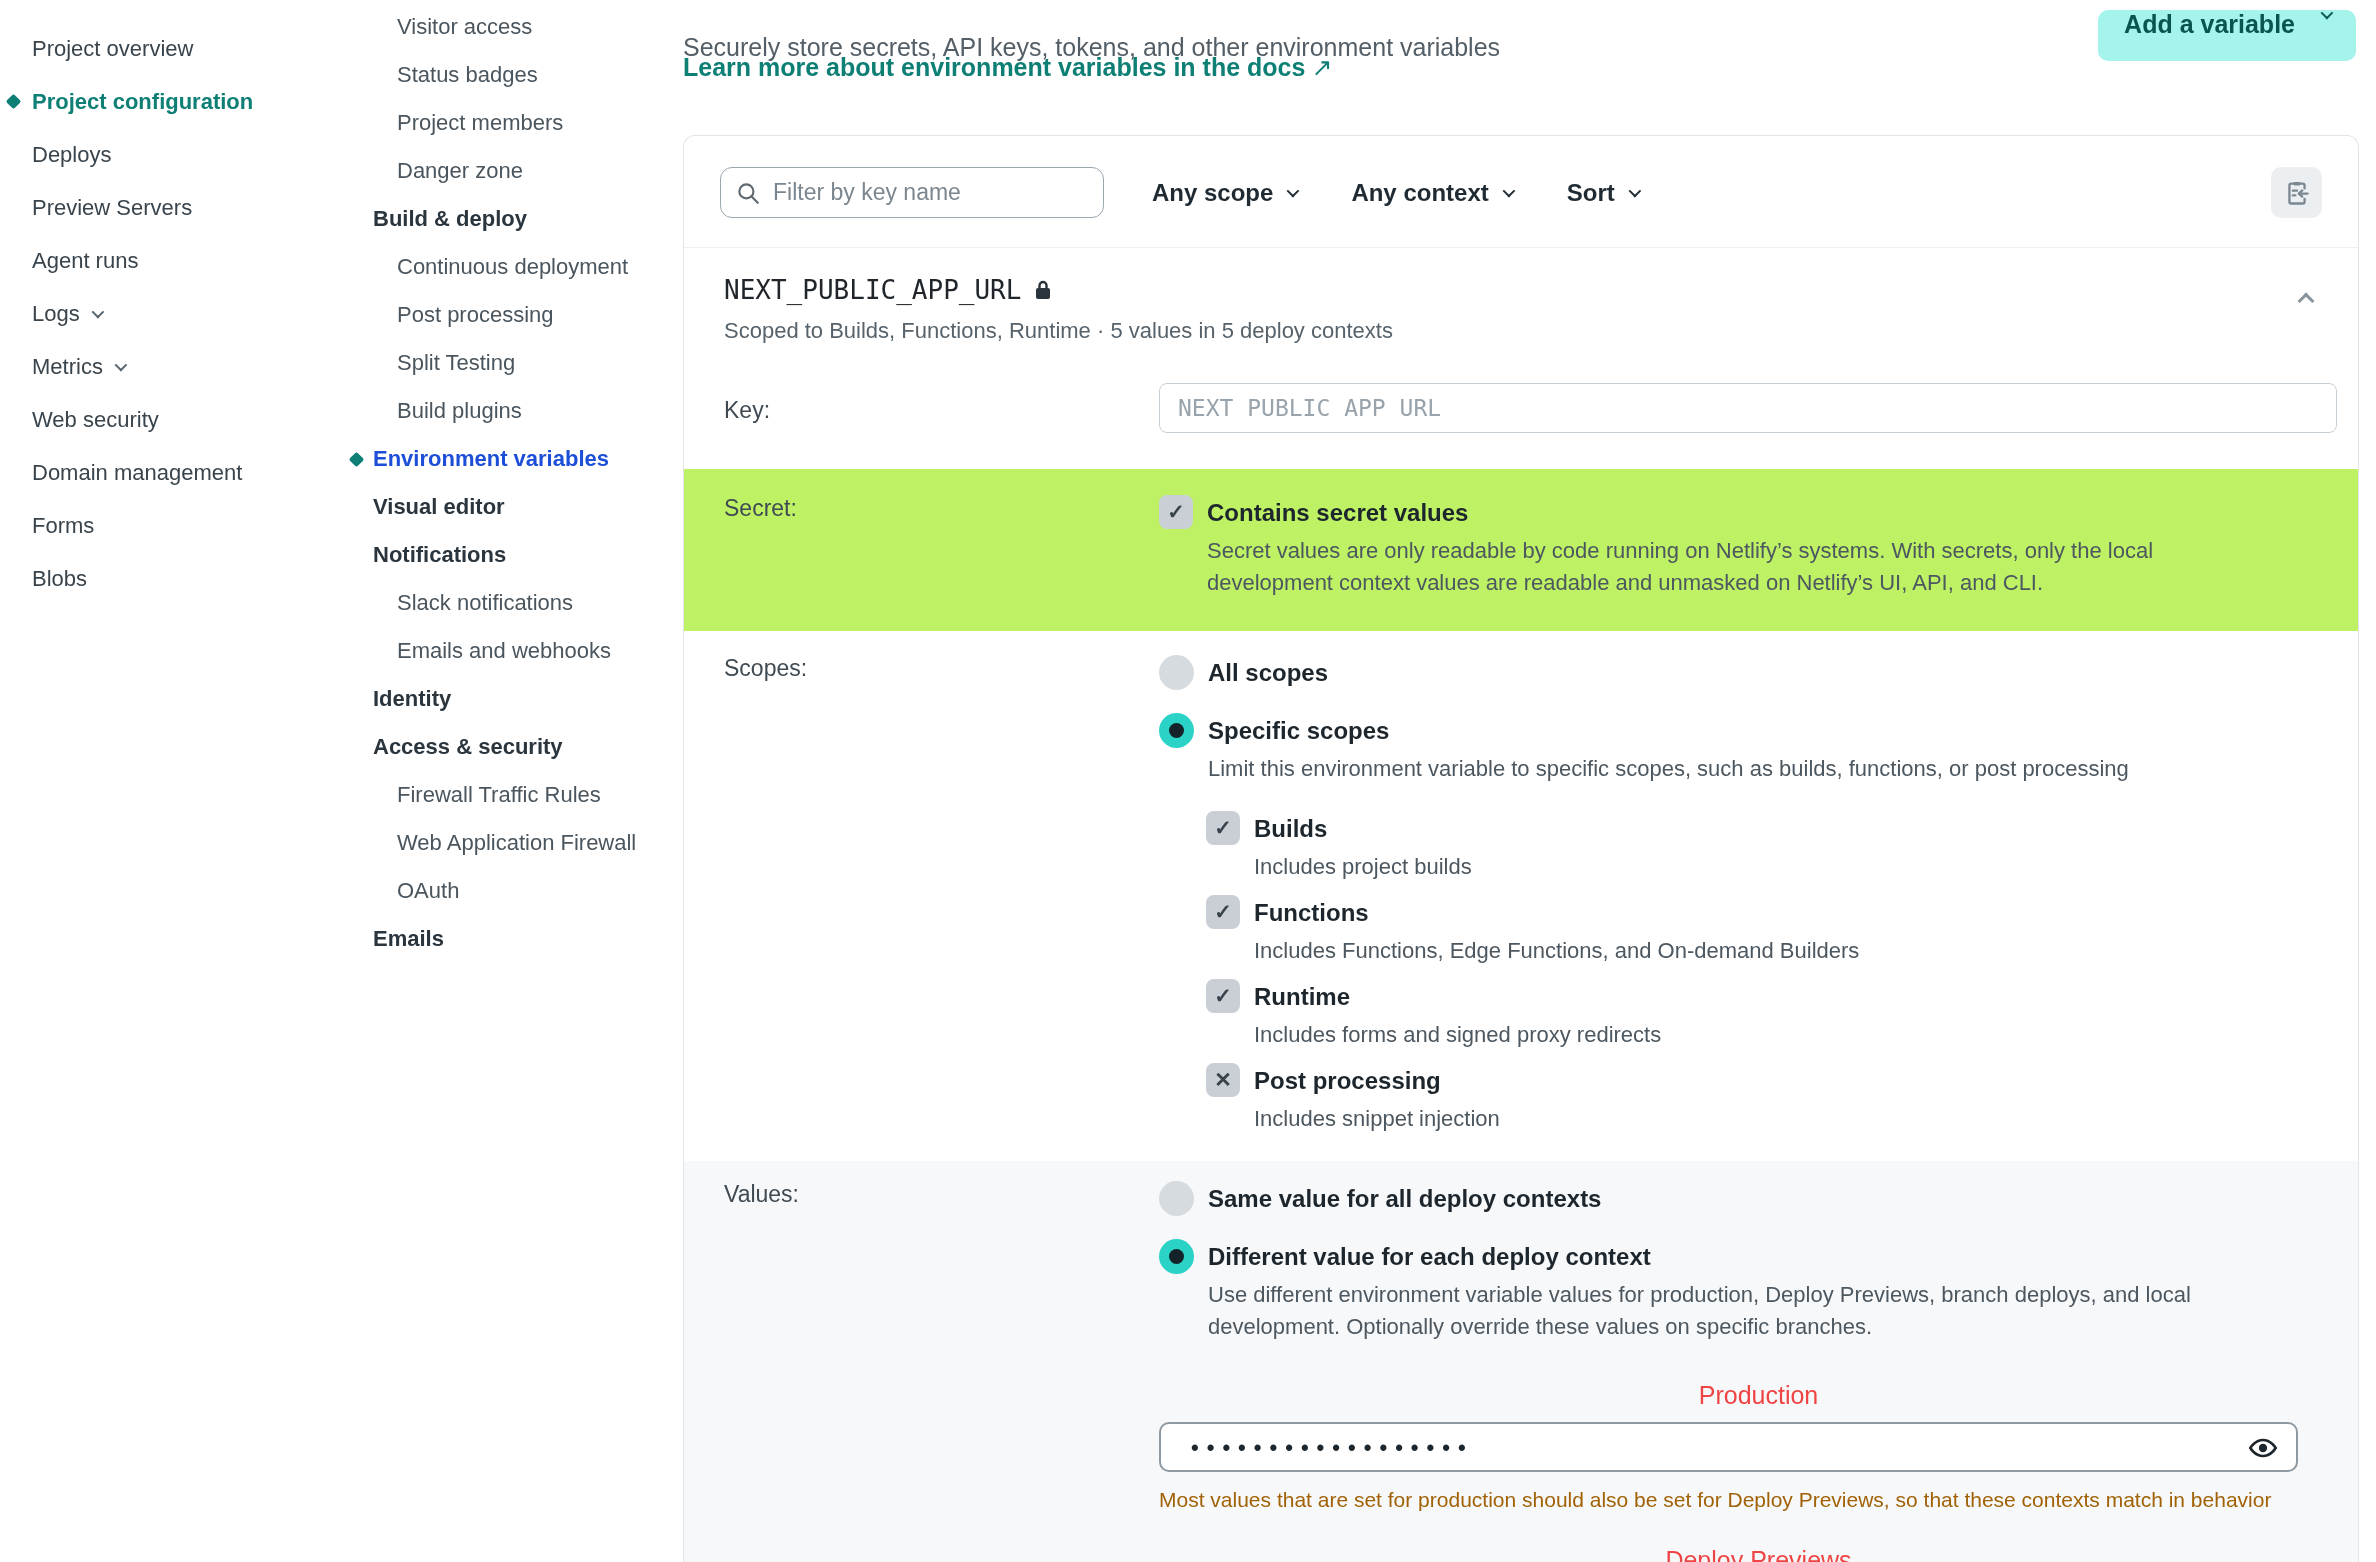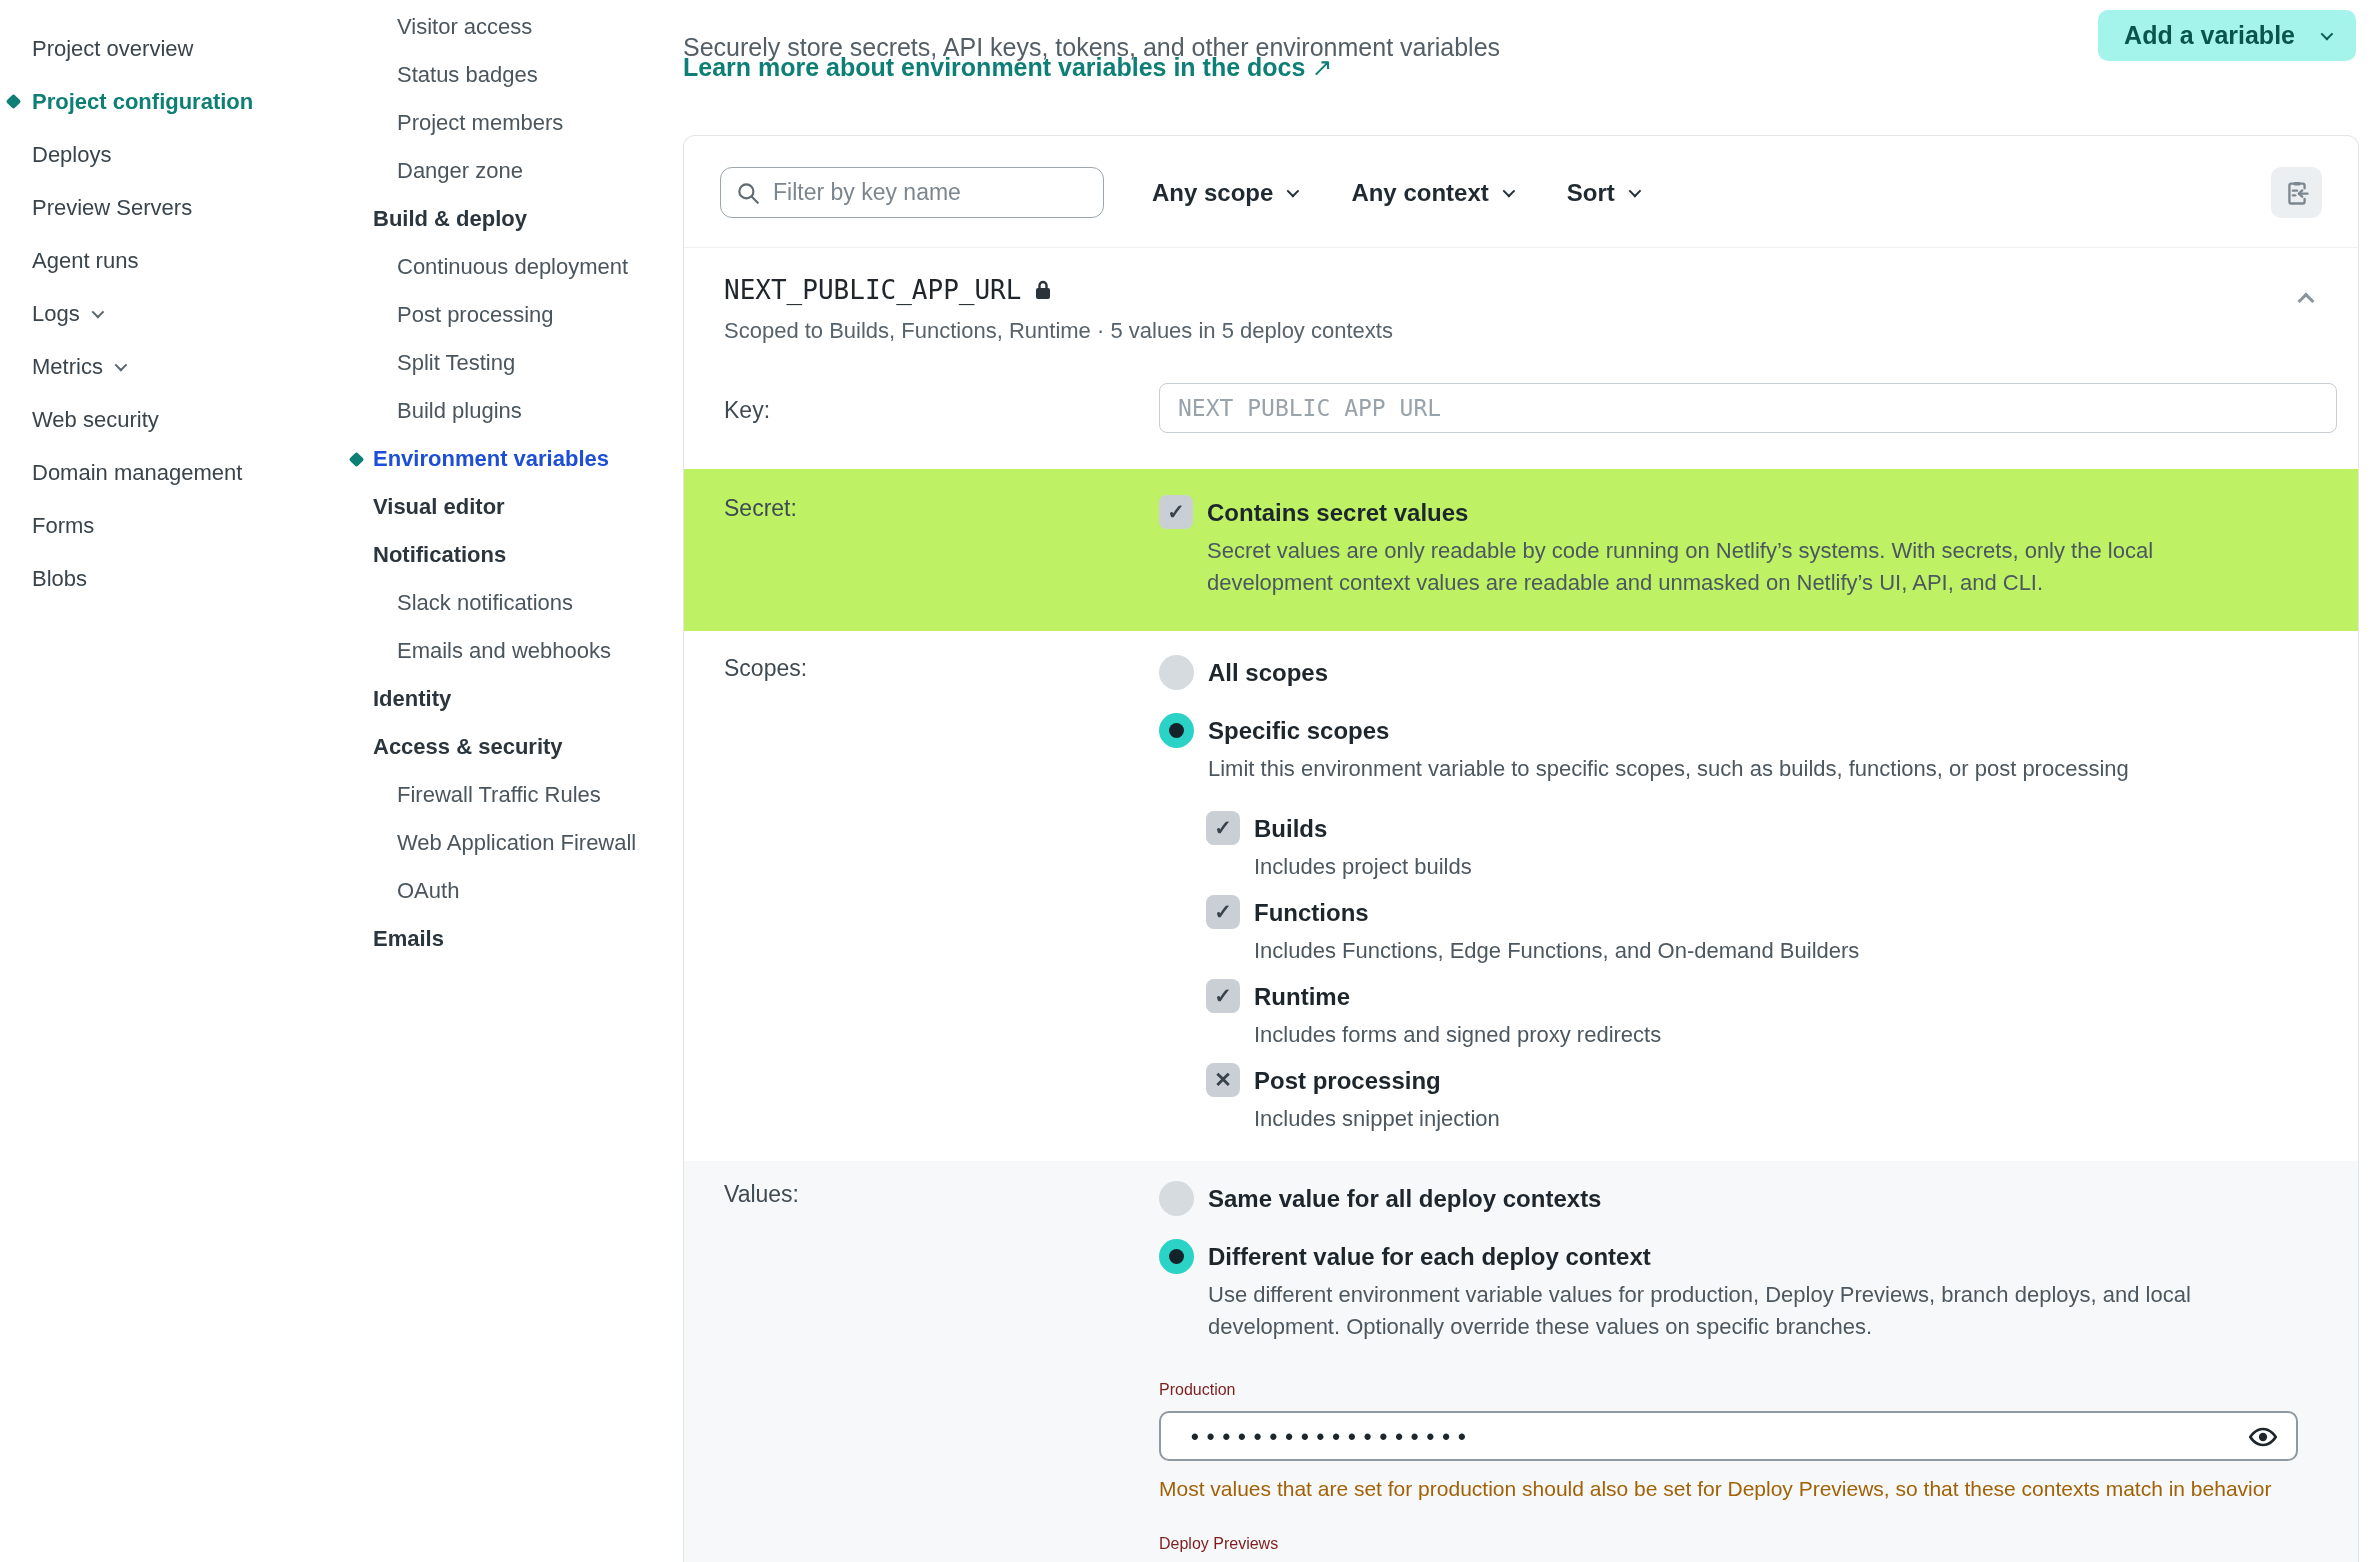--- a/index.html
+++ b/index.html
@@ -23,21 +23,21 @@
   .n2-head { font-weight:700; color:#2b353d; line-height:30px; margin:14px 0 18px 0; cursor:pointer; position:relative; }
   .n2-head.active { color:#1d4ed8; }
   .n2-head .diamond { top:10px; left:-22px; }
   .n2-first { margin-top:12px; }
   
   .main { position:absolute; left:683px; top:0; width:1693px; height:1562px; }
   .intro { position:absolute; left:0; top:8px; font-size:25px; color:#535e66; }
   .docs-link { position:absolute; left:0; top:53px; font-size:25px; font-weight:700; color:#0d7f75; cursor:pointer; }
   .docs-link .arrow { font-weight:400; margin-left:6px; }
   .add-btn { position:absolute; right:20px; top:10px; height:51px; padding:0 26px; background:#a4f4ec; border:none; border-radius:10px;
-             font-family:"Liberation Sans",sans-serif; font-size:25px; font-weight:700; color:#0a544e; display:flex; align-items:center; gap:14px; cursor:pointer; }
+             font-family:"Liberation Sans",sans-serif; font-size:25px; font-weight:700; color:#0a544e; display:flex; gap:14px; cursor:pointer; }
   
   .card { position:absolute; left:0; top:135px; width:1676px; height:1485px; background:#fff; border:1px solid #e2e5e8; border-bottom:none; border-radius:12px 12px 0 0; }
   .filterbar { display:flex; align-items:center; padding:31px 36px 29px 36px; border-bottom:1px solid #edf0f2; }
   .search { width:384px; height:51px; border:1px solid #9ba6ad; border-radius:12px; display:flex; align-items:center; padding:0 14px; background:#fff; }
   .search input { border:none; outline:none; flex:1; font-family:"Liberation Sans",sans-serif; font-size:23px; color:#3a454d; margin-left:10px; background:transparent; }
   .search input::placeholder { color:#7b868e; }
   .dropdown { display:flex; align-items:center; font-size:24px; font-weight:700; color:#1f2a32; margin-left:55px; cursor:pointer; white-space:nowrap;text-align:right; }
   .dropdown .chev { margin-left:14px; }
   .icon-btn { margin-left:auto; width:51px; height:51px; background:#eceff1; border:none; border-radius:10px; display:flex; align-items:center; justify-content:center; cursor:pointer; }
   
@@ -58,21 +58,21 @@
   .opt { display:flex; gap:14px; margin-bottom:22px; }
   .opt-title { font-size:24px; font-weight:700; color:#1d262d; line-height:36px; }
   .opt-desc { font-size:22px; color:#4c5760; line-height:32px; margin-top:4px; max-width:1069px; }
   .checkbox { flex:0 0 auto; width:34px; height:34px; border-radius:8px; background:#c9cfd5; color:#39434b; font-size:21px; font-weight:700;
               display:flex; align-items:center; justify-content:center; cursor:pointer; }
   .radio { flex:0 0 auto; width:35px; height:35px; border-radius:50%; background:#d6dbdf; cursor:pointer; position:relative; }
   .radio.sel { background:#2bd3c7; }
   .radio.sel::after { content:""; position:absolute; left:10px; top:10px; width:15px; height:15px; border-radius:50%; background:#14222a; }
   .scopelist { margin:26px 0 0 47px; padding-bottom:14px; }
   .scopelist .opt { margin-bottom:12px; }
-  .ctx-label { font-size:16px; color:#7f1d1d; margin:38px 0 0 0; }
+  .ctx-label { font-size:25px; color:#ef4444; margin:38px 0 0 0;text-align:center; }
   .pw-field { position:relative; width:1139px; height:50px; margin-top:12px; background:#fff; border:2px solid #8f99a1; border-radius:10px;
               display:flex; align-items:center; padding:0 69px 0 30px; cursor:text; }
   .pw-dots { font-size:22px; font-weight:700; letter-spacing:8px; color:#1d262c; transform:translateY(1px); white-space:nowrap; overflow:hidden; }
   .eye-btn { position:absolute; right:16px; top:8px; width:34px; height:34px; border:none; background:transparent; padding:0; cursor:pointer; }
   .helper { font-size:21px; color:#a16207; margin-top:16px; max-width:1139px; }
   .ctx-label.second { margin-top:34px; }
 </style>
 </head>
 <body>
 

